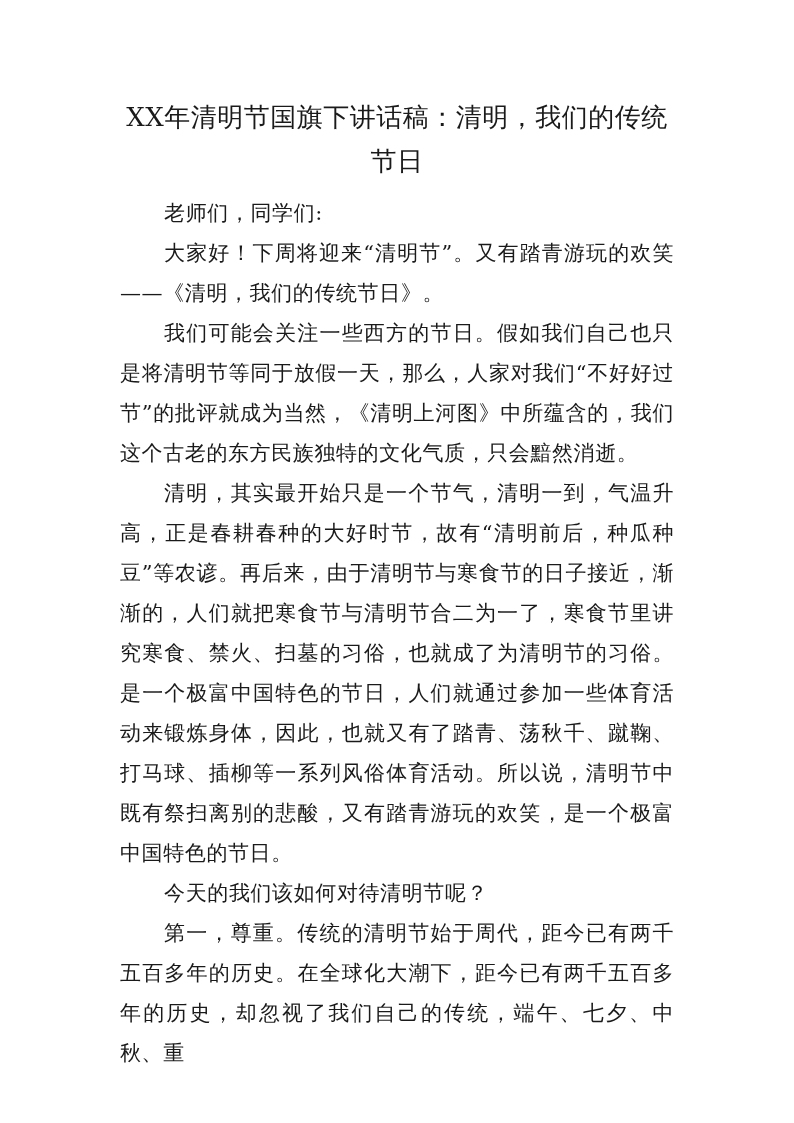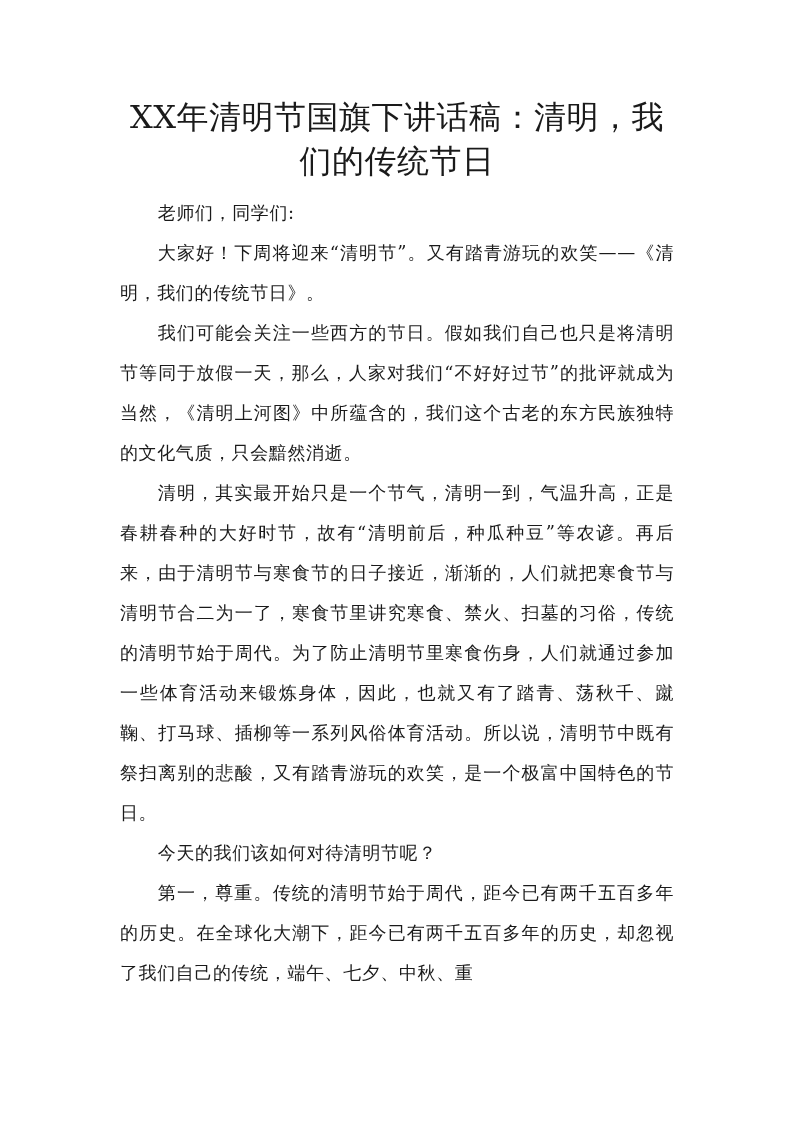--- a/index.html
+++ b/index.html
@@ -6,40 +6,40 @@
     body { width: 794px; height: 1123px; position: relative; overflow: hidden; }
     .page {
       position: absolute;
       left: 120px;
       top: 95px;
       width: 554px;
       color: #1a1a1a;
       font-family: "DejaVu Serif", "Liberation Serif", serif;
     }
     .title {
-      font-size: 32px;
+      font-size: 26px;
       line-height: 44px;
       text-align: center;
       margin: 0 0 10px 0;
       font-weight: normal;
       letter-spacing: 0.5px;
     }
     .para {
-      font-size: 18px;
+      font-size: 21px;
       line-height: 40px;
       margin: 0;
       text-indent: 2.1em;
       text-align: justify;
       letter-spacing: 0.6px;
     }
   </style>
 </head>
 <body>
 
 <div class="page">
   <h1 class="title">XX年清明节国旗下讲话稿：清明，我们的传统节日</h1>
   <p class="para">老师们，同学们:</p>
   <p class="para">大家好！下周将迎来“清明节”。又有踏青游玩的欢笑——《清明，我们的传统节日》。</p>
   <p class="para">我们可能会关注一些西方的节日。假如我们自己也只是将清明节等同于放假一天，那么，人家对我们“不好好过节”的批评就成为当然，《清明上河图》中所蕴含的，我们这个古老的东方民族独特的文化气质，只会黯然消逝。</p>
-  <p class="para">清明，其实最开始只是一个节气，清明一到，气温升高，正是春耕春种的大好时节，故有“清明前后，种瓜种豆”等农谚。再后来，由于清明节与寒食节的日子接近，渐渐的，人们就把寒食节与清明节合二为一了，寒食节里讲究寒食、禁火、扫墓的习俗，传统的清明节始于周代。为了防止清明节里寒食伤身，人们就通过参加一些体育活动来锻炼身体，因此，也就又有了踏青、荡秋千、蹴鞠、打马球、插柳等一系列风俗体育活动。所以说，清明节中既有祭扫离别的悲酸，又有踏青游玩的欢笑，是一个极富中国特色的节日。</p>
+  <p class="para">清明，其实最开始只是一个节气，清明一到，气温升高，正是春耕春种的大好时节，故有“清明前后，种瓜种豆”等农谚。再后来，由于清明节与寒食节的日子接近，渐渐的，人们就把寒食节与清明节合二为一了，寒食节里讲究寒食、禁火、扫墓的习俗，也就成了为清明节的习俗。是一个极富中国特色的节日，人们就通过参加一些体育活动来锻炼身体，因此，也就又有了踏青、荡秋千、蹴鞠、打马球、插柳等一系列风俗体育活动。所以说，清明节中既有祭扫离别的悲酸，又有踏青游玩的欢笑，是一个极富中国特色的节日。</p>
   <p class="para">今天的我们该如何对待清明节呢？</p>
   <p class="para">第一，尊重。传统的清明节始于周代，距今已有两千五百多年的历史。在全球化大潮下，距今已有两千五百多年的历史，却忽视了我们自己的传统，端午、七夕、中秋、重</p>
 </div>
 
 </body></html>

